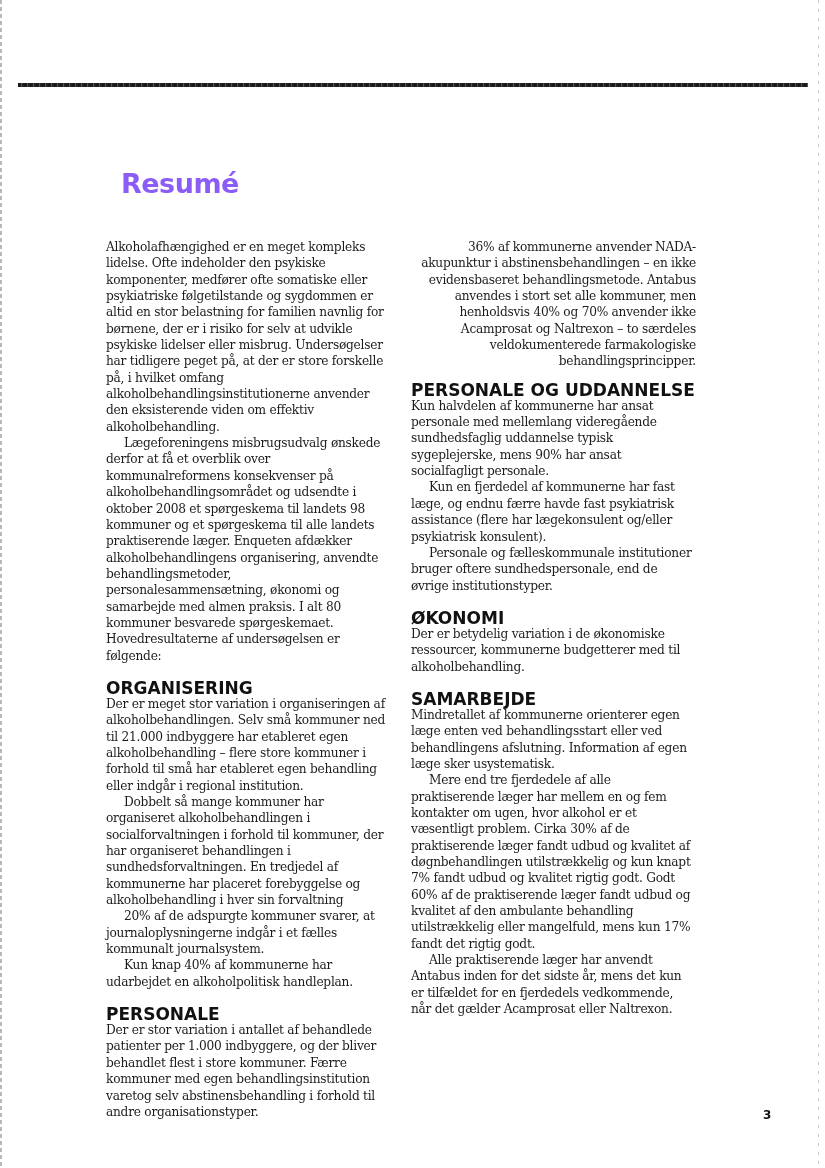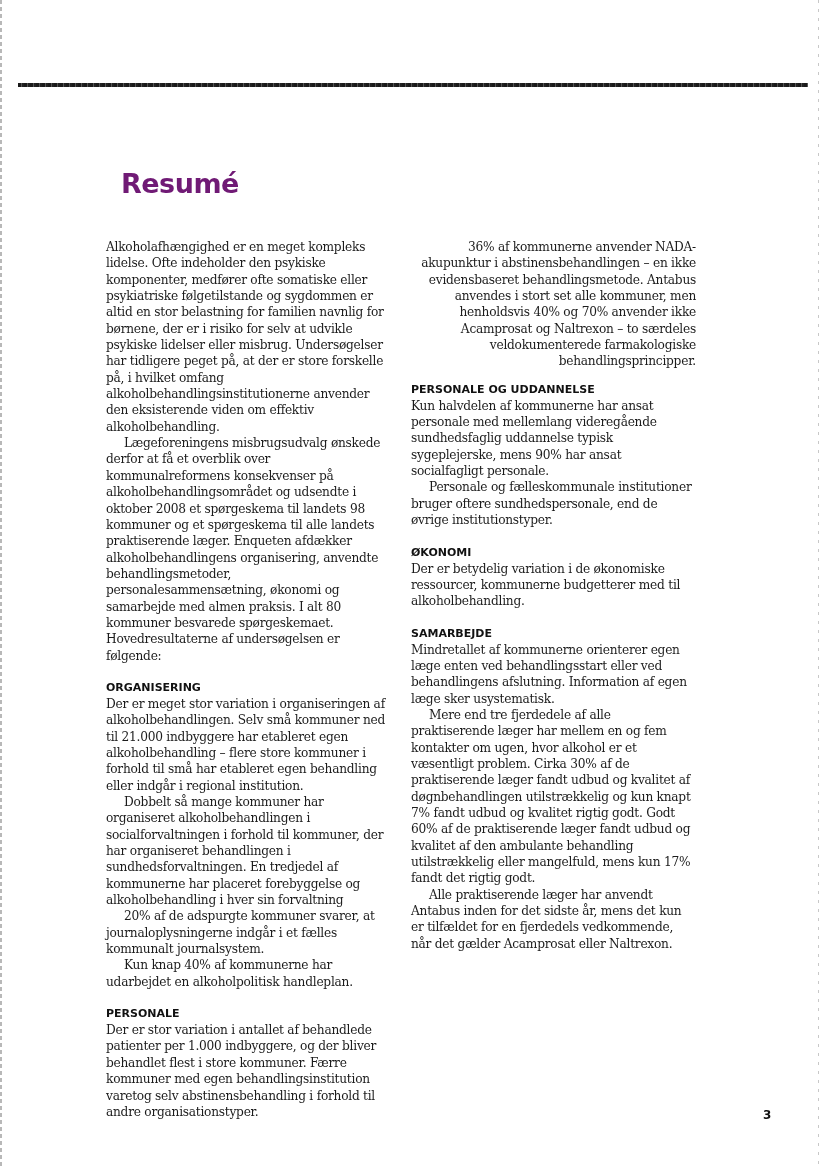--- a/index.html
+++ b/index.html
@@ -12,34 +12,34 @@
     position: absolute; right: 6px; top: 0; width: 1px; height: 1168px;
     background: repeating-linear-gradient(#c8c8c8 0 3px, #ffffff 3px 9px);
   }
   .top-rule {
     position: absolute; left: 18px; top: 83px; width: 790px; height: 4px;
     background: repeating-linear-gradient(90deg, #1a1a1a 0 3px, #555 3px 4px, #222 4px 6px);
   }
   .title {
     position: absolute; left: 121px; top: 168px; margin: 0;
     font-family: "DejaVu Sans", sans-serif; font-weight: bold;
-    font-size: 27px; letter-spacing: -0.5px; color: #701a75;
+    font-size: 27px; letter-spacing: -0.5px; color: #8b5cf6;
   }
   .col {
     position: absolute; top: 239px; width: 285px;
     font-family: "DejaVu Serif", serif; font-size: 12.2px;
     line-height: 16.35px; color: #1c1c1c; letter-spacing: -0.25px;
   }
   .col.left { left: 106px; }
   .col.right { left: 411px; }
   .col p { margin: 0; }
   .col p.indent { text-indent: 18px; }
   .col h2 {
     margin: 16px 0 0 0; font-family: "DejaVu Sans", sans-serif; font-weight: bold;
-    font-size: 11px; line-height: 16px; letter-spacing: 0; color: #111;
+    font-size: 17px; line-height: 16px; letter-spacing: 0; color: #111;
   }
   .col h2.first { margin-top: 0; }
   .col .first-right { margin-bottom: 12px; text-align: right; }
   .page-number {
     position: absolute; left: 763px; top: 1108px;
     font-family: "DejaVu Sans", sans-serif; font-weight: bold; font-size: 12px; color: #111;
   }
 </style>
 </head>
 <body>
@@ -62,20 +62,21 @@
 
   <h2>PERSONALE</h2>
   <p>Der er stor variation i antallet af behandlede patienter per 1.000 indbyggere, og der bliver behandlet flest i store kommuner. Færre kommuner med egen behandlingsinstitution varetog selv abstinensbehandling i forhold til andre organisationstyper.</p>
 </div>
 
 <div class="col right">
   <p class="indent first-right">36% af kommunerne anvender NADA-akupunktur i abstinensbehandlingen – en ikke evidensbaseret behandlingsmetode. Antabus anvendes i stort set alle kommuner, men henholdsvis 40% og 70% anvender ikke Acamprosat og Naltrexon – to særdeles veldokumenterede farmakologiske behandlingsprincipper.</p>
 
   <h2 class="first">PERSONALE OG UDDANNELSE</h2>
   <p>Kun halvdelen af kommunerne har ansat personale med mellemlang videregående sundhedsfaglig uddannelse typisk sygeplejerske, mens 90% har ansat socialfagligt personale.</p>
+  <p class="indent">Kun en fjerdedel af kommunerne har fast læge, og endnu færre havde fast psykiatrisk assistance (flere har lægekonsulent og/eller psykiatrisk konsulent).</p>
   <p class="indent">Personale og fælleskommunale institutioner bruger oftere sundhedspersonale, end de øvrige institutionstyper.</p>
 
   <h2>ØKONOMI</h2>
   <p>Der er betydelig variation i de økonomiske ressourcer, kommunerne budgetterer med til alkoholbehandling.</p>
 
   <h2>SAMARBEJDE</h2>
   <p>Mindretallet af kommunerne orienterer egen læge enten ved behandlingsstart eller ved behandlingens afslutning. Information af egen læge sker usystematisk.</p>
   <p class="indent">Mere end tre fjerdedele af alle praktiserende læger har mellem en og fem kontakter om ugen, hvor alkohol er et væsentligt problem. Cirka 30% af de praktiserende læger fandt udbud og kvalitet af døgnbehandlingen utilstrækkelig og kun knapt 7% fandt udbud og kvalitet rigtig godt. Godt 60% af de praktiserende læger fandt udbud og kvalitet af den ambulante behandling utilstrækkelig eller mangelfuld, mens kun 17% fandt det rigtig godt.</p>
   <p class="indent">Alle praktiserende læger har anvendt Antabus inden for det sidste år, mens det kun er tilfældet for en fjerdedels vedkommende, når det gælder Acamprosat eller Naltrexon.</p>
 </div>

